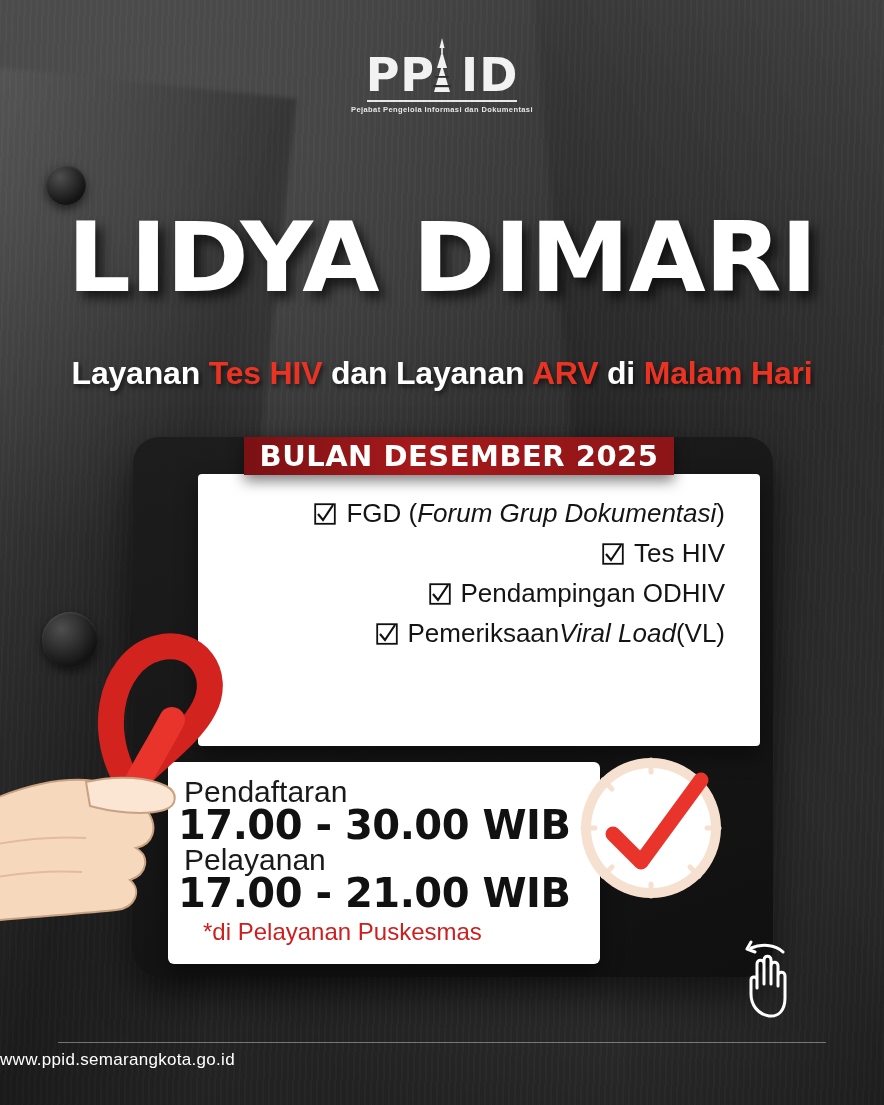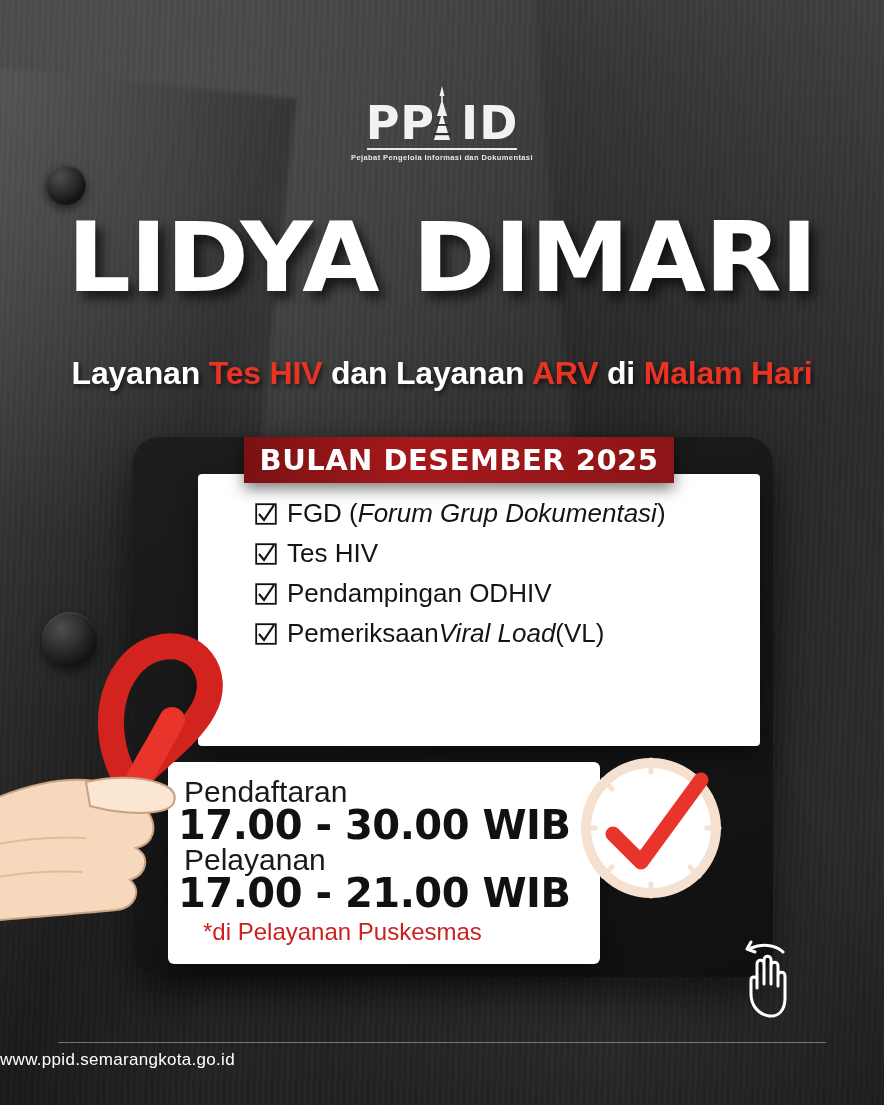--- a/index.html
+++ b/index.html
@@ -46,21 +46,20 @@
     background: radial-gradient(circle at 35% 30%, #4e4e4e, #141414 70%);
     box-shadow: 0 4px 10px rgba(0,0,0,0.55), inset 0 1px 2px rgba(255,255,255,0.12);
   }
   .btn-dot.b1 { left: 46px; top: 165px; width: 40px; height: 40px; }
   .btn-dot.b2 { left: 42px; top: 612px; width: 56px; height: 56px; }
 
   
   .ppid {
     position: absolute; left: 0; right: 0; top: 52px;
     text-align: center;
-    margin-top: 48px;
   }
   .ppid-word {
     position: relative;
     display: inline-block;
     color: #f2f2f2;
     font-family: "DejaVu Sans", sans-serif;
     font-weight: bold;
     font-size: 46px;
     letter-spacing: 1px;
     line-height: 1;
@@ -122,21 +121,21 @@
     position: absolute;
     left: 198px; top: 474px;
     width: 562px; height: 272px;
     background: #ffffff;
     border-radius: 4px;
     box-shadow: 0 10px 22px rgba(0,0,0,0.45);
   }
   .month-banner {
     position: absolute;
     left: 244px; top: 437px;
-    width: 430px; height: 46px;
+    width: 430px; height: 38px;
     background: linear-gradient(90deg, #7a1113, #a6191b 40%, #8c1517);
     display: flex; align-items: center; justify-content: center;
     box-shadow: 0 6px 14px rgba(0,0,0,0.5);
   }
   .month-banner span {
     color: #ffffff;
     font-family: "DejaVu Sans", sans-serif;
     font-weight: bold;
     font-size: 29px;
     letter-spacing: 0.5px;
@@ -145,20 +144,21 @@
     position: absolute;
     left: 255px; top: 498px;
     width: 470px;
   }
   .list-item {
     display: flex;
     align-items: baseline;
     margin-bottom: 9px;
     font-size: 26px;
     color: #141414;
+    justify-content: flex-end;
   }
   .chk {
     flex: 0 0 auto;
     width: 22px; height: 22px;
     margin-right: 10px;
     position: relative;
     align-self: center;
   }
   .chk svg { display: block; }
   .list-item .it { font-style: italic; }

